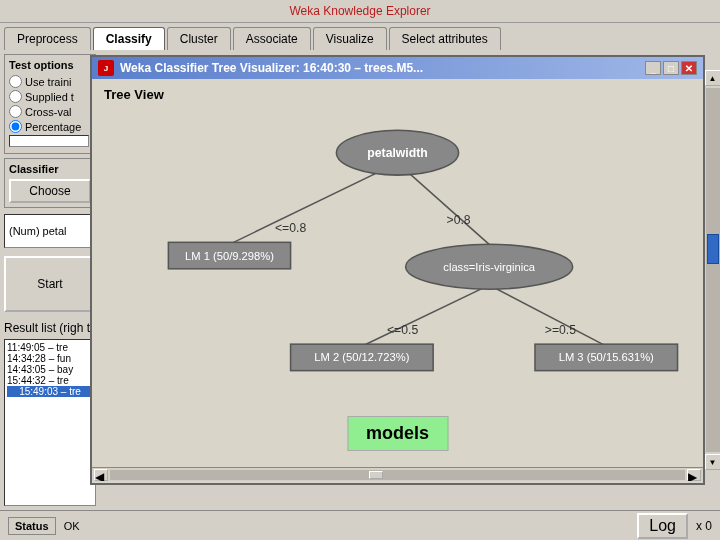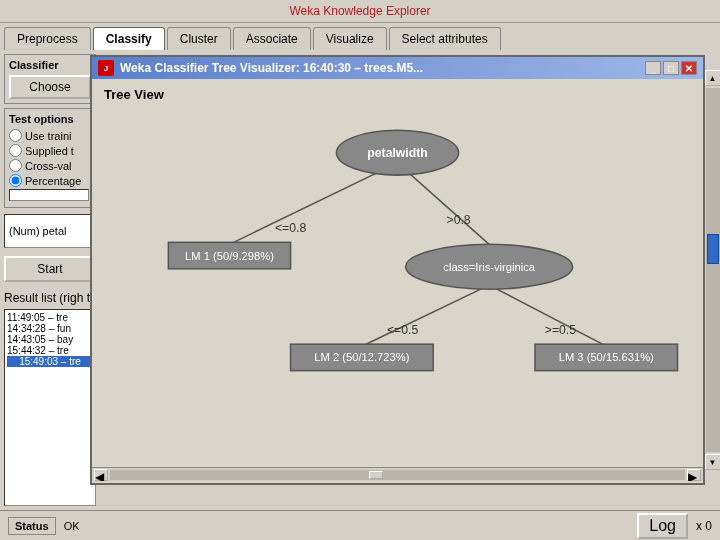--- a/index.html
+++ b/index.html
@@ -100,21 +100,21 @@
       border: 1px inset #888;
       padding: 10px 4px;
       font-size: 11px;
       margin: 2px 0;
       white-space: nowrap;
       overflow: hidden;
     }
     .start-btn {
       background: #d4d0c8;
       border: 2px outset #fff;
-      padding: 4px 8px;
+      padding: 19px 8px;
       font-size: 12px;
       cursor: pointer;
       width: 100%;
       margin: 2px 0;
     }
     .result-list {
       background: #fff;
       border: 1px inset #888;
       flex: 1;
       overflow: hidden;
@@ -348,43 +348,43 @@
   <div class="tab">Associate</div>
   <div class="tab">Visualize</div>
   <div class="tab">Select attributes</div>
 </div>
 
 <div class="main-content">
 
   <div class="left-panel">
 
     <div class="panel-box">
-      <div class="panel-box-title">Classifier</div>
-      <button class="choose-btn">Choose</button>
-    </div>
-
-    <div class="panel-box">
       <div class="panel-box-title">Test options</div>
       <div class="radio-option">
         <input type="radio" name="test" style="">
         <span>Use traini</span>
       </div>
       <div class="radio-option">
         <input type="radio" name="test" style="">
         <span>Supplied t</span>
       </div>
       <div class="radio-option">
         <input type="radio" name="test" style="">
         <span>Cross-val</span>
       </div>
       <div class="radio-option">
         <input type="radio" name="test" checked="" style="">
         <span>Percentage</span>
       </div>
       <div class="slider-bar"></div>
+    </div>
+
+    <div class="panel-box">
+      <div class="panel-box-title">Classifier</div>
+      <button class="choose-btn">Choose</button>
     </div>
 
     <div class="output-field">(Num) petal</div>
 
     <button class="start-btn">Start</button>
 
     <div style="font-size:12px; margin-top:3px; overflow:hidden; white-space:nowrap;">Result list (righ t</div>
     <div class="result-list">
       <div class="result-item">11:49:05 – tre</div>
       <div class="result-item">14:34:28 – fun</div>
@@ -433,20 +433,21 @@
         <ellipse cx="390" cy="182" rx="82" ry="22" fill="#888" stroke="#555" stroke-width="1.5"></ellipse>
         <text x="390" y="186" font-size="11" fill="#fff" text-anchor="middle">class=Iris-virginica</text>
 
         <rect x="195" y="258" width="140" height="26" fill="#888" stroke="#555" stroke-width="1.5"></rect>
         <text x="265" y="275" font-size="11" fill="#fff" text-anchor="middle">LM 2 (50/12.723%)</text>
 
         <rect x="435" y="258" width="140" height="26" fill="#888" stroke="#555" stroke-width="1.5"></rect>
         <text x="505" y="275" font-size="11" fill="#fff" text-anchor="middle">LM 3 (50/15.631%)</text>
       </svg>
 
+      <div class="models-label">models</div>
 
       <div class="tree-bottom-scroll">
         <div class="h-scroll-thumb">◀</div>
         <div class="h-scroll-track">
           <div class="h-scroll-thumb-inner"></div>
         </div>
         <div class="h-scroll-thumb">▶</div>
       </div>
     </div>
   </div>

